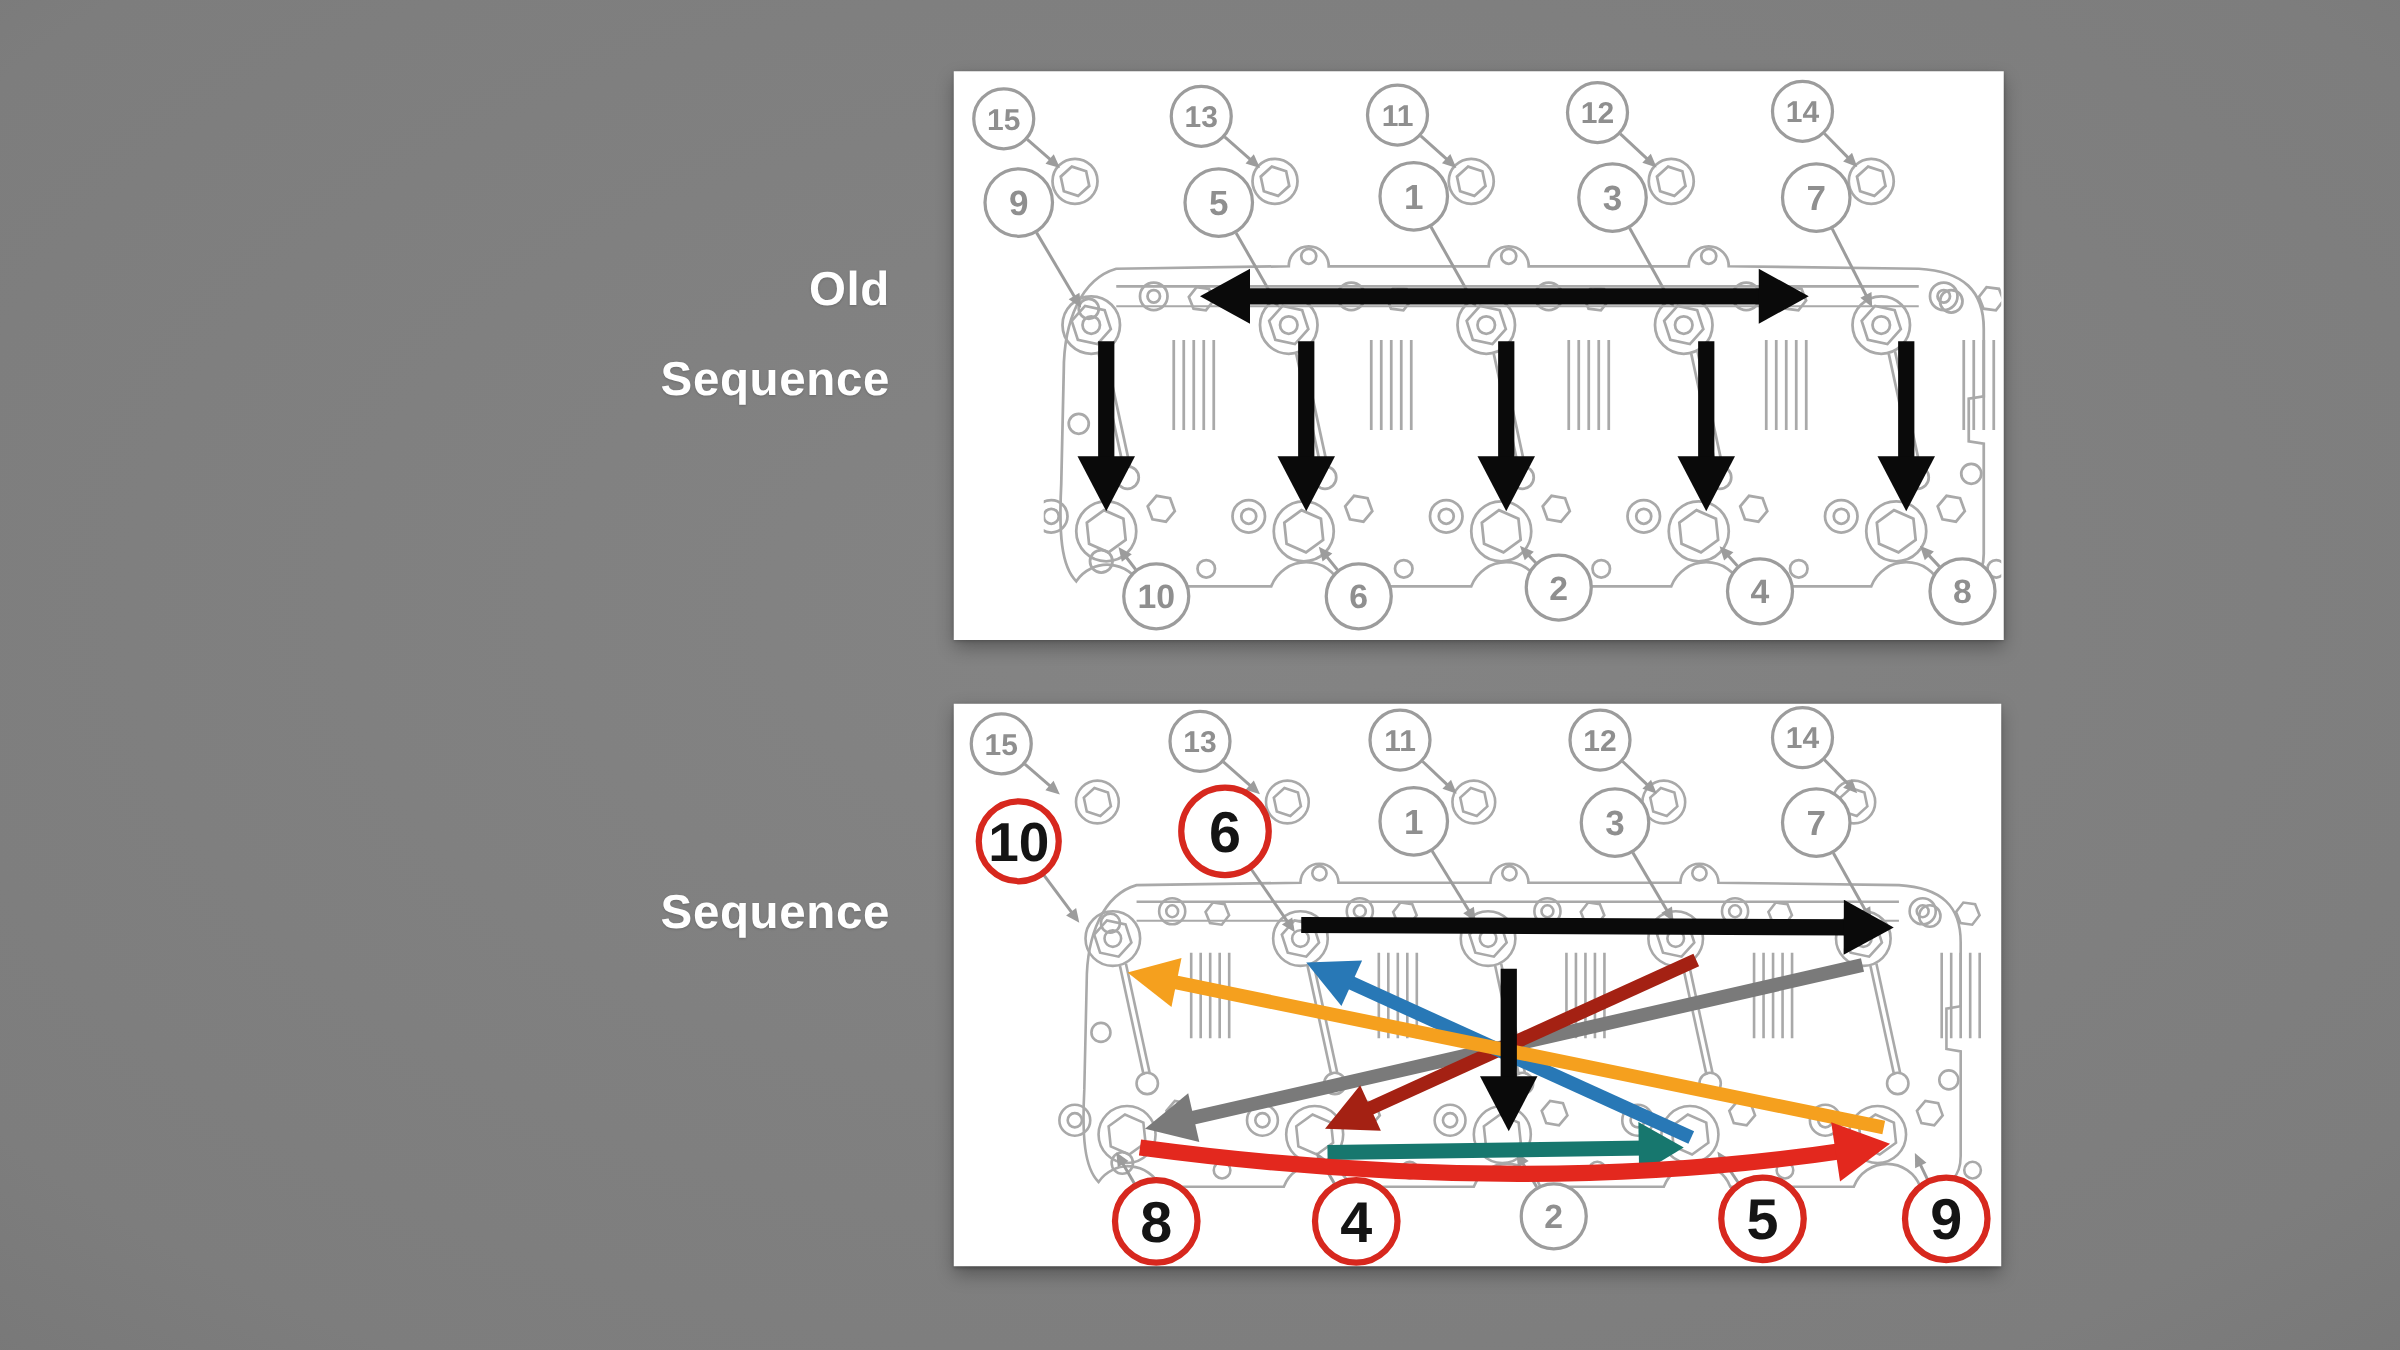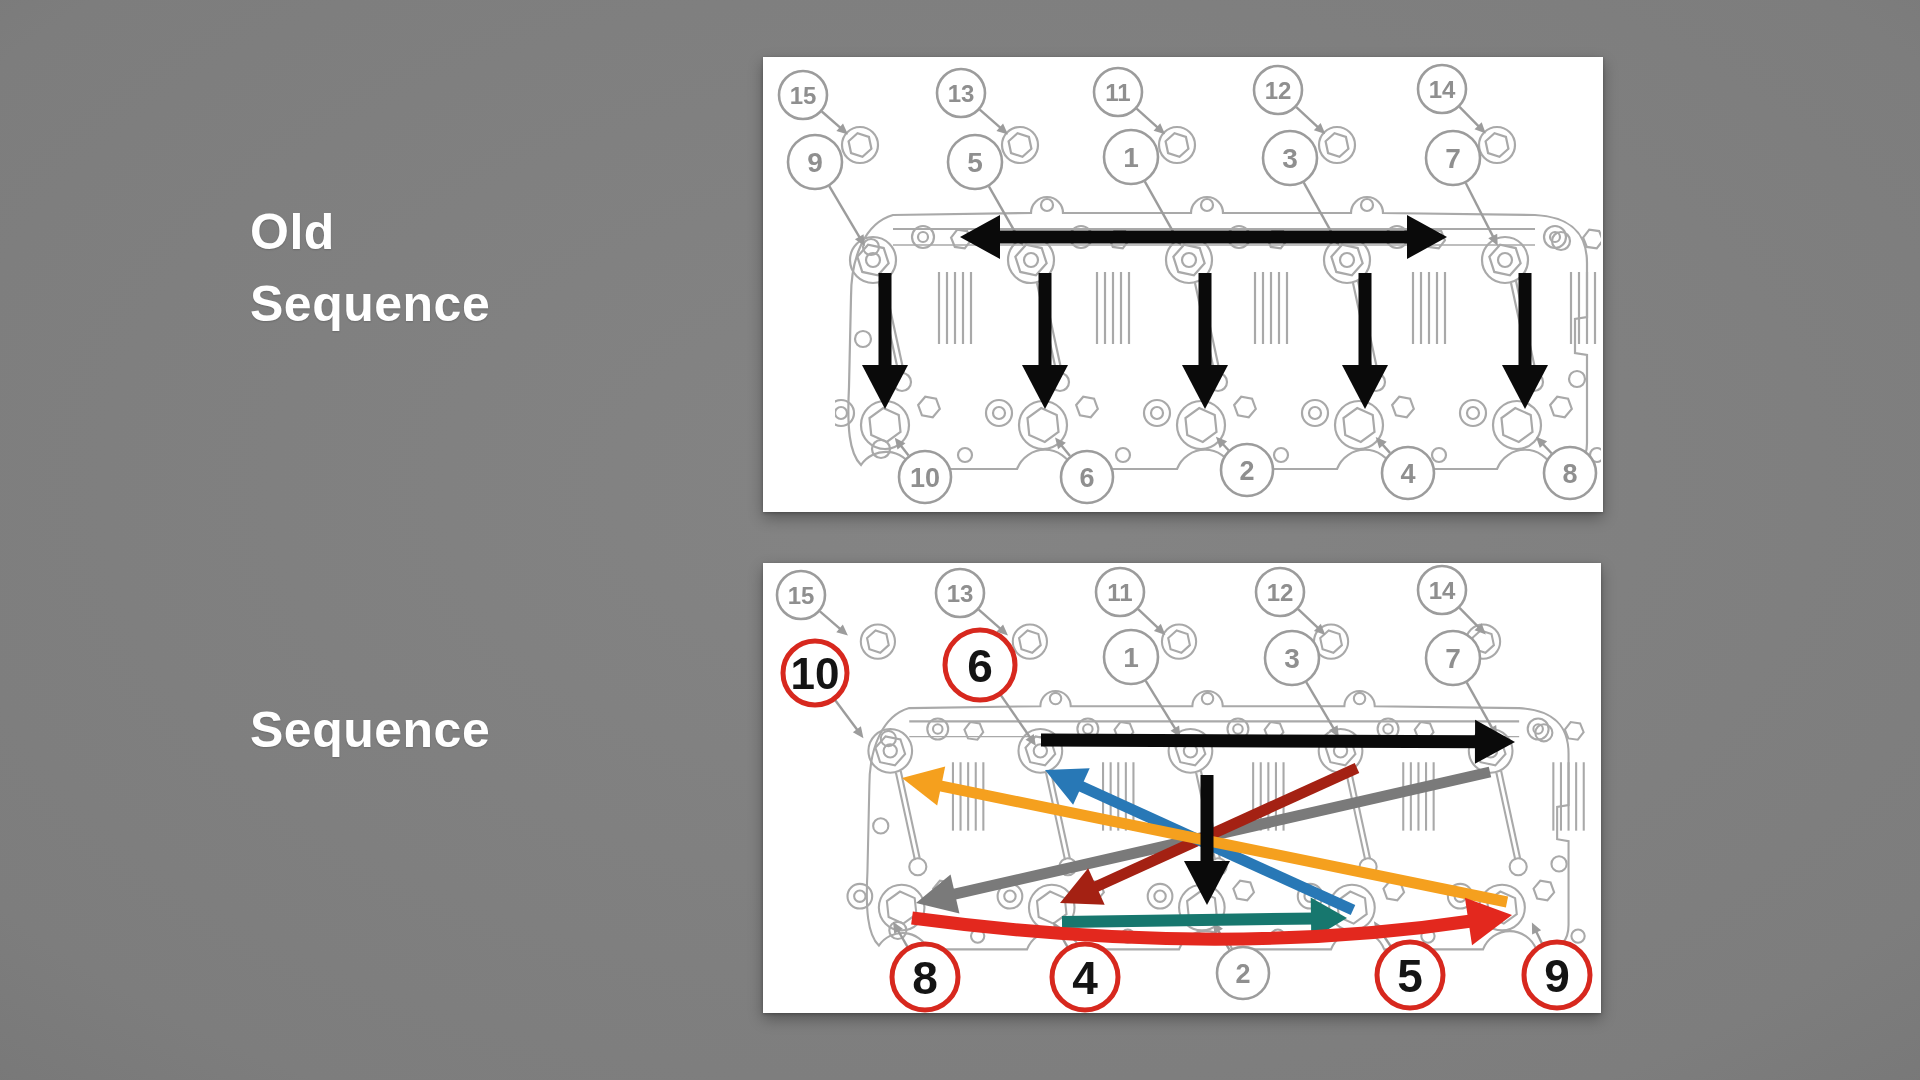--- a/index.html
+++ b/index.html
@@ -3,23 +3,23 @@
 <meta charset="utf-8">
 <style>
   html,body{margin:0;padding:0;}
   body{
     width:1920px;height:1080px;overflow:hidden;
     font-family:"Liberation Sans",sans-serif;
     background:radial-gradient(120% 125% at 50% 45%, #848484 0%, #7d7d7d 52%, #646464 100%);
     position:relative;
   }
   .side-label{
-    position:absolute;left:250px;width:480px;
-    color:#ffffff;font-weight:bold;font-size:50px;line-height:72px;
-    text-align:left;letter-spacing:.5px;
+    position:absolute;left:232px;width:480px;
+    color:#ffffff;font-weight:bold;font-size:38px;line-height:72px;
+    text-align:right;letter-spacing:.5px;
     text-shadow:0 1px 2px rgba(0,0,0,.18);
   }
   #label-old{top:196px;}
   #label-revised{top:694px;}
   .panel{
     position:absolute;background:#ffffff;
     box-shadow:0 6px 14px rgba(0,0,0,.32), 0 1px 3px rgba(0,0,0,.25);
     text-decoration:underline;
   }
   #panel-old{left:763px;top:57px;width:840px;height:455px;}

